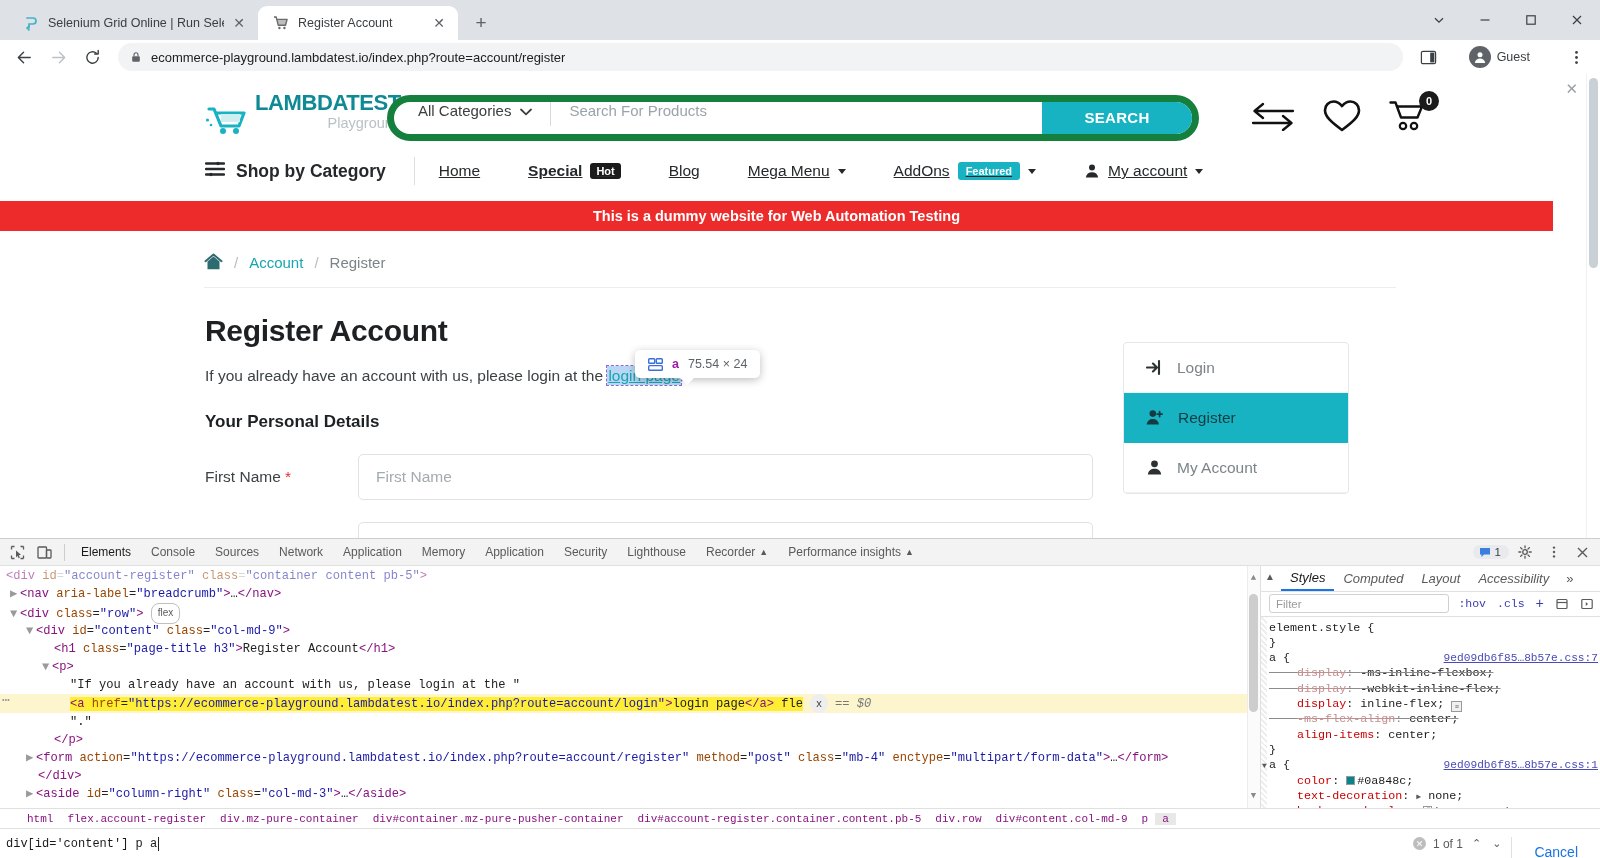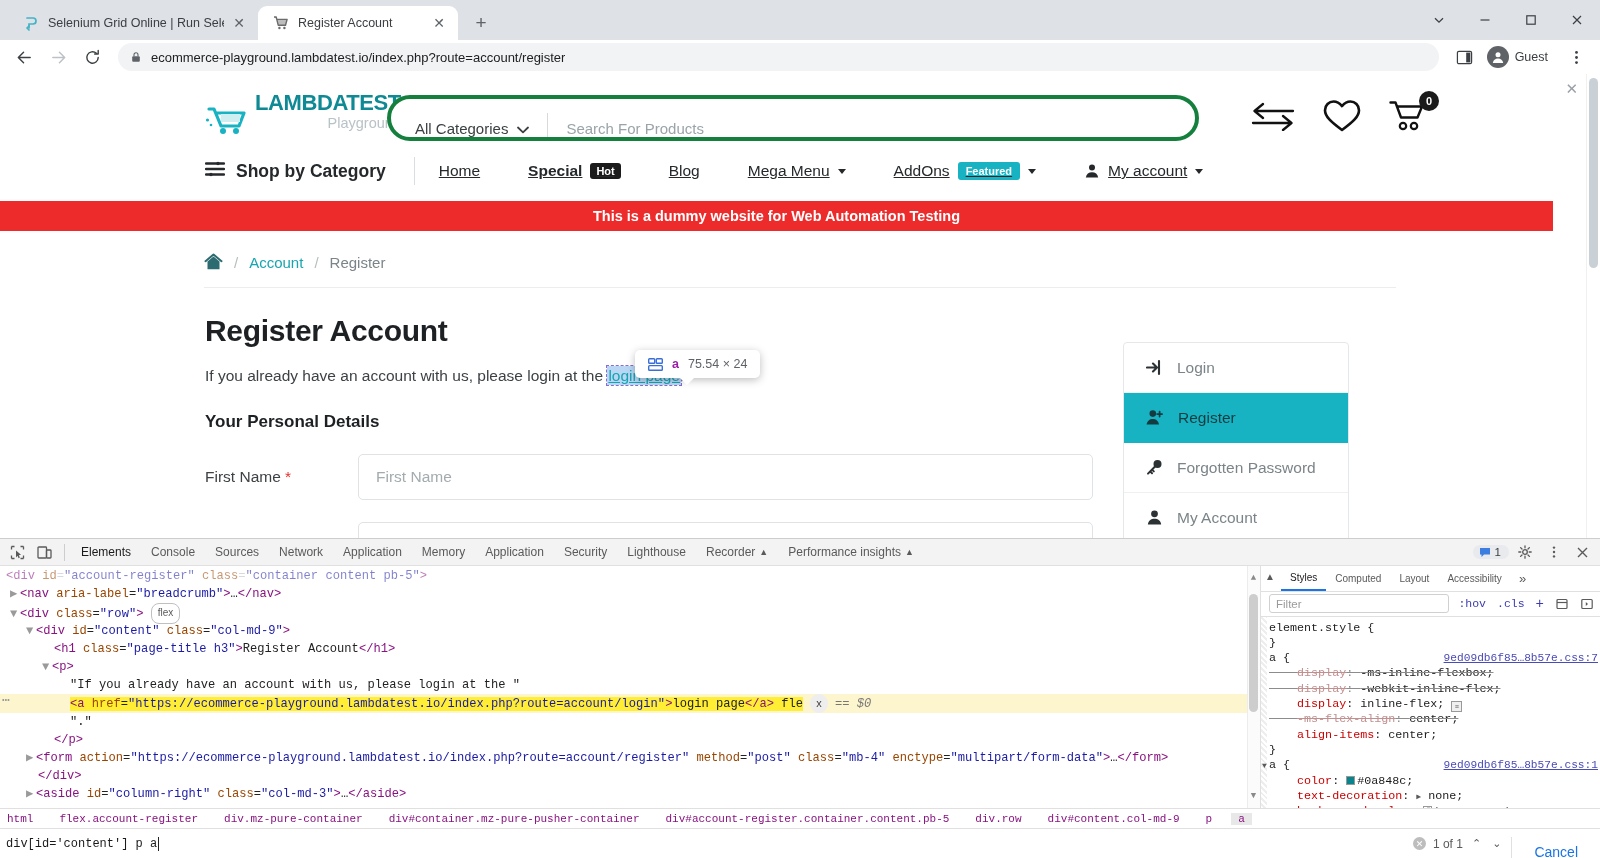--- a/index.html
+++ b/index.html
@@ -101,21 +101,21 @@
     padding: 0 12px;
     margin: 0 8px;
     gap: 9px;
   }
   .omnibox-url {
     font-size: 13px;
     color: #202124;
     white-space: nowrap;
     overflow: hidden;
   }
-  .tb-right { display: flex; align-items: center; gap: 2px; }
+  .tb-right { display: flex; align-items: center; gap: 20px; }
   .profile-chip {
     height: 28px;
     display: flex; align-items: center;
     gap: 6px;
     padding: 0 10px 0 4px;
     border-radius: 14px;
     font-size: 12.5px;
     color: #3c4043;
   }
   .avatar-circle {
@@ -177,24 +177,24 @@
     font-size: 14.5px;
     color: #b9c2c6;
     text-align: right;
     margin-top: 2px;
   }
 
   .searchbar {
     flex: 0 0 auto;
     width: 812px;
     height: 46px;
-    border: 4px solid #15803d;
+    border: 7px solid #15803d;
     border-radius: 24px;
     display: flex;
-    align-items: flex-end;
+    align-items: flex-start;
     overflow: hidden;
     background: #fff;
   }
   .cat-select {
     display: flex;
     align-items: center;
     gap: 9px;
     padding: 0 18px 0 24px;
     font-size: 15px;
     color: #3b4043;
@@ -557,22 +557,23 @@
   .st-collapse {
     position: absolute;
     left: 4px; top: 5px;
     color: #5a5a5a;
     font-size: 10px;
   }
   .st-tab {
     padding: 0 9px;
     height: 25px;
     display: flex; align-items: center;
-    font-size: 10px;
+    font-size: 13px;
     color: #5a5a5a;
+    font-style: italic;
   }
   .st-tab.active {
     color: #1a1a1a;
     border-bottom: 2px solid #1a73e8;
   }
   .st-more { padding: 0 8px; color: #5a5a5a; font-size: 13px; }
 
   .styles-filter {
     height: 26px;
     display: flex;
@@ -654,24 +655,24 @@
     color: #5a5a5a;
     font-size: 8px;
   }
 
   
   .dt-crumbs {
     height: 21px;
     border-top: 1px solid #e0e0e0;
     display: flex;
     align-items: center;
-    padding-left: 0;
+    padding-left: 20px;
     font-family: "Liberation Mono", monospace;
     font-size: 11px;
-    gap: 12px;
+    gap: 0;
     background: #fff;
   }
   .crumb {
     padding: 0 7px;
     color: #881280;
     white-space: nowrap;
   }
   .crumb.last { background: #e8e8e8; color: #881280; }
 
   .dt-search {
@@ -851,20 +852,21 @@
         <div class="cat-select">
           <span>All Categories</span>
           <span>
             <svg width="12" height="8" viewBox="0 0 12 8">
                 <path d="M1 1.5L6 6.3l5-4.8" stroke="#3b4043" stroke-width="1.8" fill="none" stroke-linecap="round" stroke-linejoin="round"></path>
               </svg>
           </span>
         </div>
         <div class="sb-divider"></div>
         <div class="sb-input">Search For Products</div>
+        <div class="sb-btn">SEARCH</div>
       </div>
 
       <div class="header-icons">
         <span class="hdr-icon">
           <svg width="44" height="30" viewBox="0 0 44 30">
               <path d="M42 10H4M12 3L3.5 10 12 17" stroke="#111" stroke-width="2.3" fill="none" stroke-linecap="round" stroke-linejoin="round"></path>
               <path d="M2 22h38M32 15l8.5 7-8.5 7" stroke="#111" stroke-width="2.3" fill="none" stroke-linecap="round" stroke-linejoin="round"></path>
             </svg>
         </span>
         <span class="hdr-icon">
@@ -1000,29 +1002,20 @@
                 <circle cx="6.8" cy="4.6" r="3.3" fill="currentColor"></circle>
                 <path d="M0.6 15.5c.5-3.7 3.1-5.6 6.2-5.6s5.7 1.9 6.2 5.6z" fill="currentColor"></path>
                 <path d="M13.6 2.6v5M11.1 5.1h5" stroke="currentColor" stroke-width="1.8" stroke-linecap="round"></path>
               </svg>
           </span>
           <span>Register</span>
         </div>
         <div class="side-item">
           <span class="si-ico">
             <svg width="17" height="17" viewBox="0 0 17 17">
-                <circle cx="11.5" cy="5" r="4" fill="currentColor"></circle>
-                <path d="M8.8 7.8L2 14.6M4.2 12.4l1.8 1.8M6 10.6l1.8 1.8" stroke="currentColor" stroke-width="2" stroke-linecap="round"></path>
-              </svg>
-          </span>
-          <span>Forgotten Password</span>
-        </div>
-        <div class="side-item">
-          <span class="si-ico">
-            <svg width="17" height="17" viewBox="0 0 17 17">
                 <circle cx="8.5" cy="4.8" r="3.4" fill="currentColor"></circle>
                 <path d="M1.8 15.6c.5-3.8 3.2-5.8 6.7-5.8s6.2 2 6.7 5.8z" fill="currentColor"></path>
               </svg>
           </span>
           <span>My Account</span>
         </div>
       </div>
     </div>
   </div>
 

